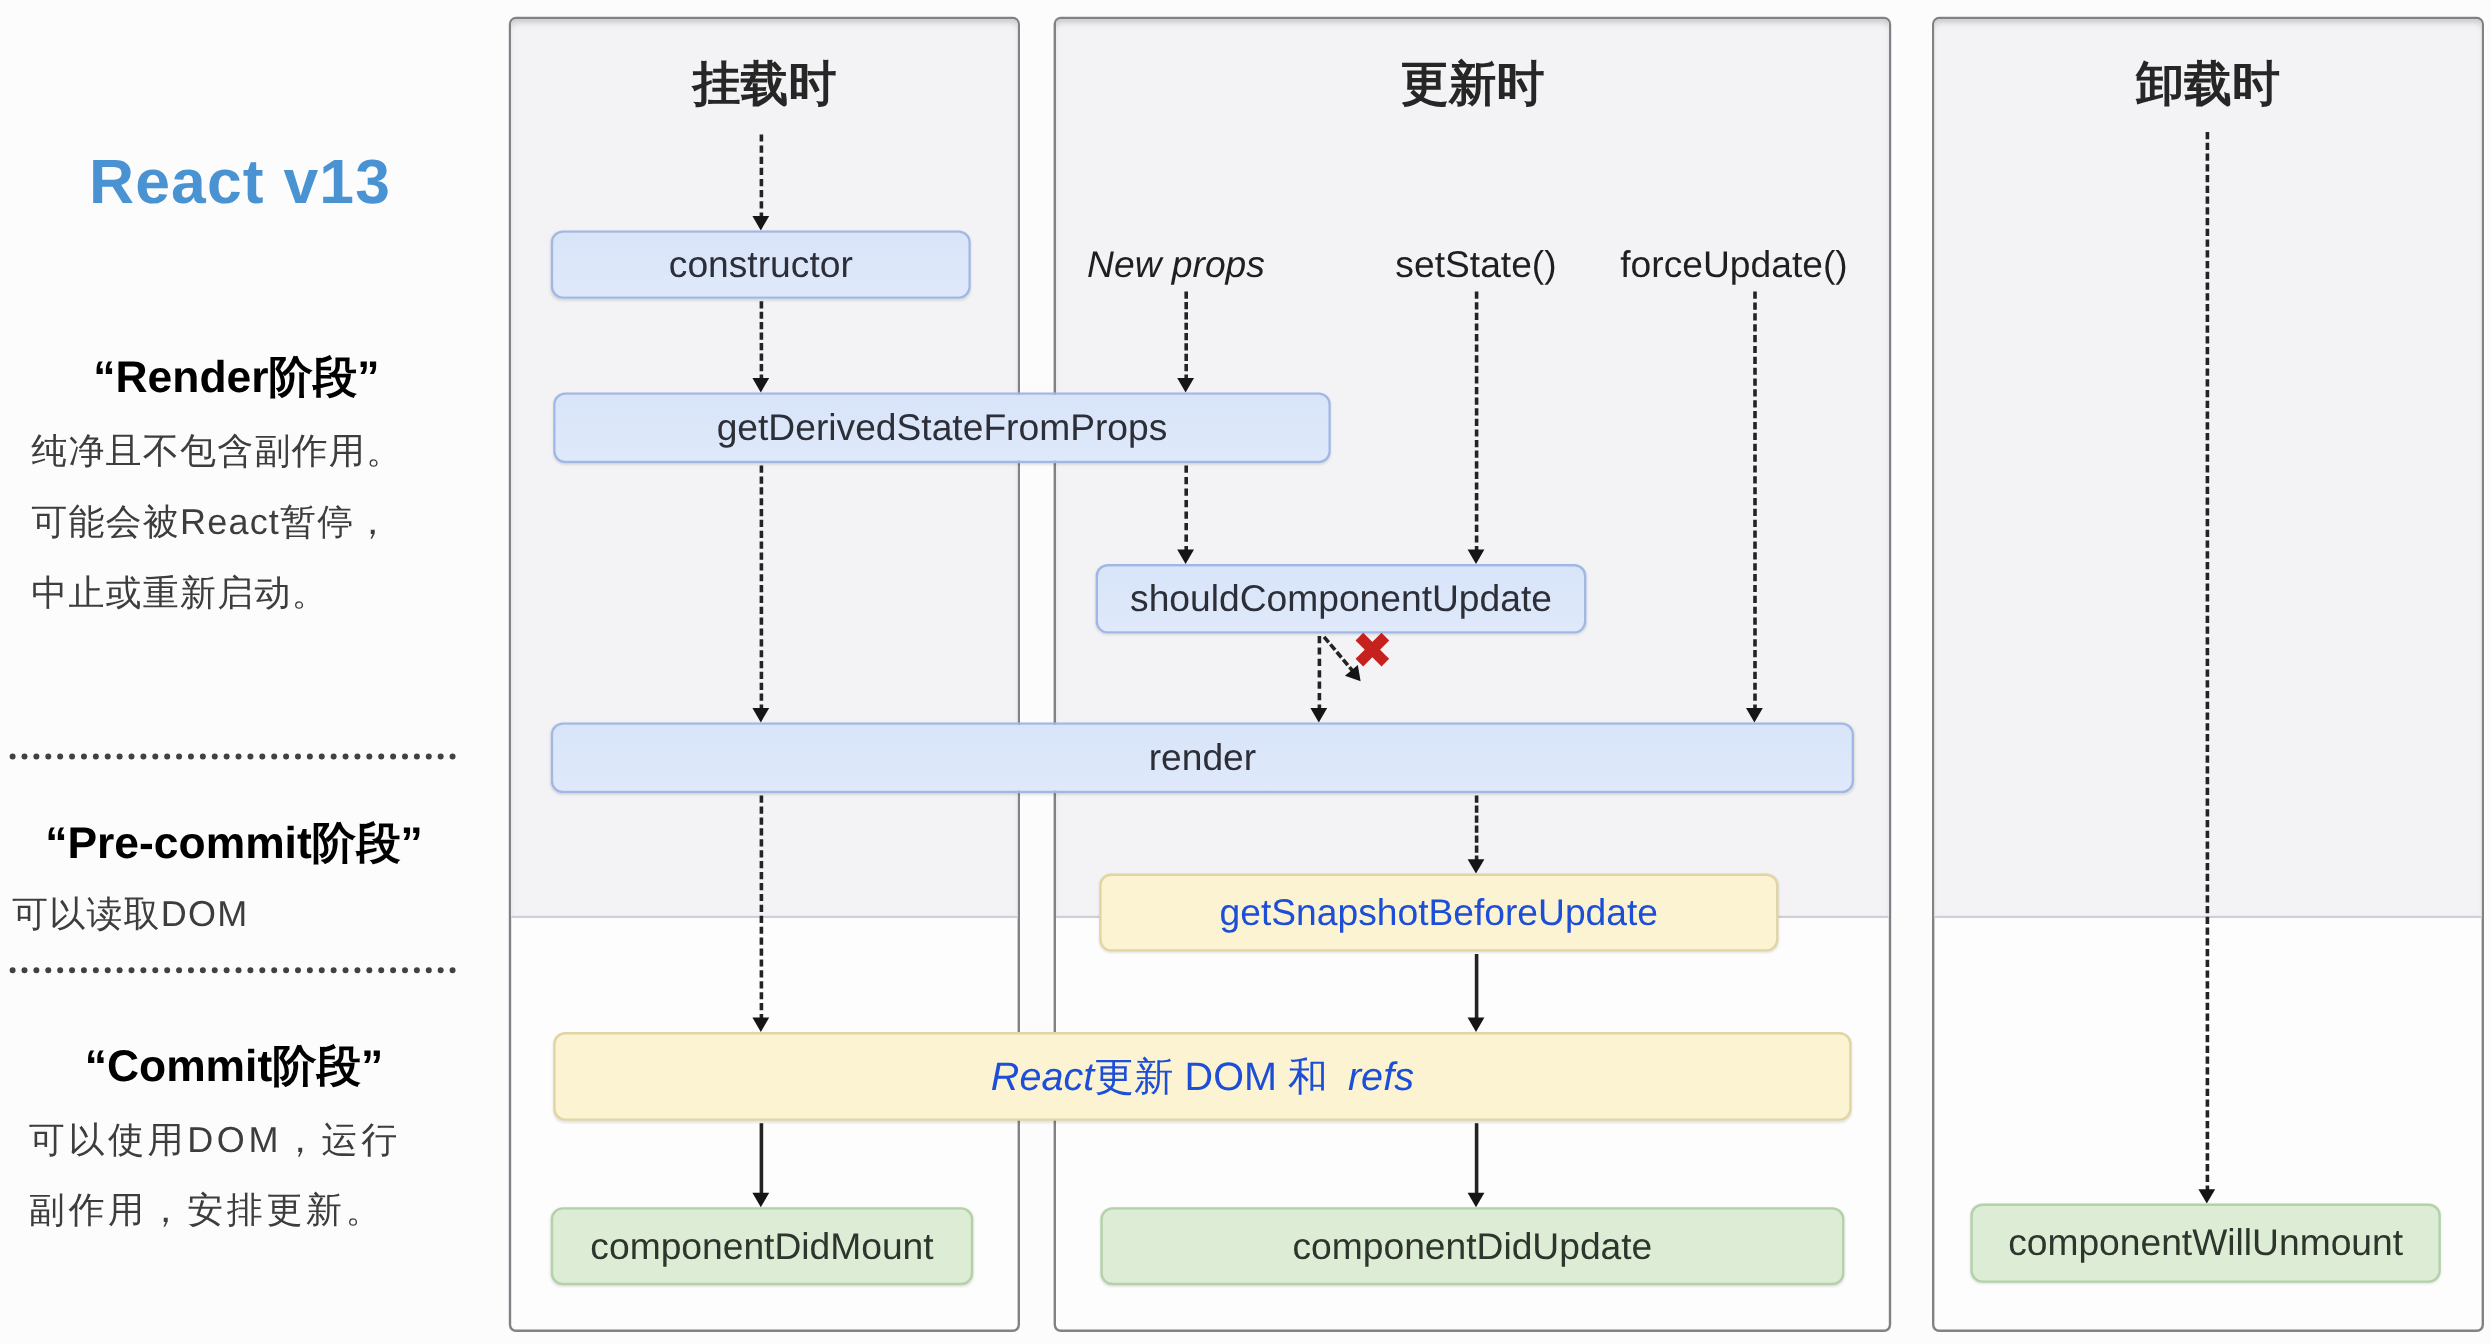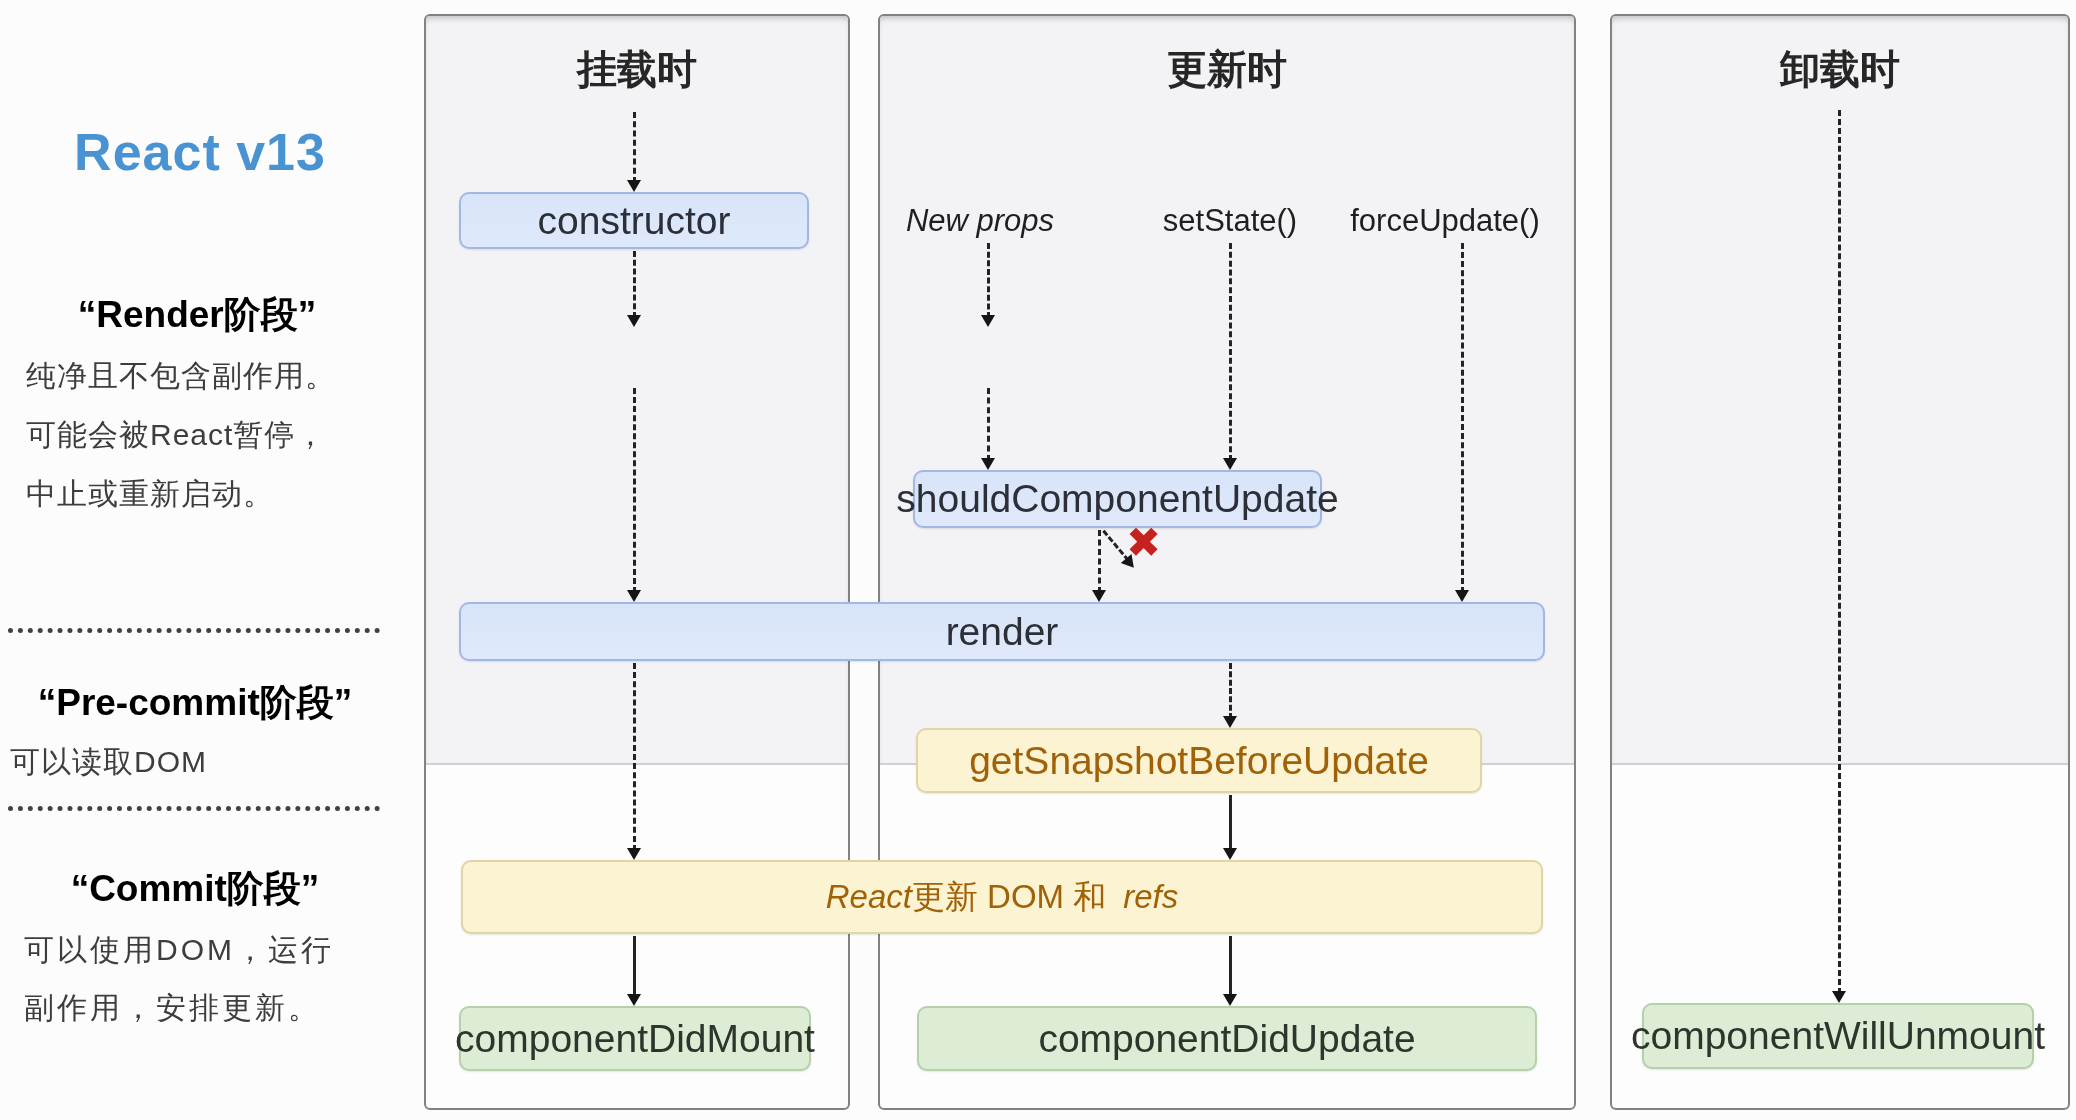--- a/index.html
+++ b/index.html
@@ -61,26 +61,26 @@
   }
   .panel-header{
     position:absolute;left:0;right:0;top:26px;
     text-align:center;font-size:40px;font-weight:600;color:#262626;
   }
 
   
   .lbox{
     position:absolute;z-index:5;
     display:flex;align-items:center;justify-content:center;
-    font-size:39px;color:var(--text-dark);
+    font-size:31px;color:var(--text-dark);
     border-radius:10px;box-sizing:border-box;
     box-shadow:0 1px 2px rgba(0,0,0,.10);
   }
   .lbox.blue{background:linear-gradient(180deg,#d8e4f8,#dfe9fb);border:2px solid var(--box-blue-border);}
-  .lbox.yellow{background:var(--box-yellow-fill);border:2px solid var(--box-yellow-border);color:#a16207;}
+  .lbox.yellow{background:var(--box-yellow-fill);border:2px solid var(--box-yellow-border);color:#1d4ed8;}
   .lbox.green{background:var(--box-green-fill);border:2px solid var(--box-green-border);color:#2d352c;}
   .lbox .it{font-style:italic;}
   .lbox .sfx{margin-left:17px;}
 
   
   .trigger{
     position:absolute;z-index:5;width:240px;text-align:center;
     font-size:31px;color:#1f1f1f;
   }
   .trigger.italic{font-style:italic;}
@@ -144,20 +144,21 @@
     <div class="gray-zone"></div>
     <div class="panel-header">卸载时</div>
   </div>
 
   <div class="trigger italic" style="left:860px;top:203px">New props</div>
   <div class="trigger" style="left:1110px;top:203px">setState()</div>
   <div class="trigger" style="left:1325px;top:203px">forceUpdate()</div>
 
   <div class="lbox blue" style="left:459px;top:192px;width:350px;height:57px">constructor</div>
 
+  <div class="lbox blue" style="left:461px;top:327px;width:648px;height:59px">getDerivedStateFromProps</div>
 
   <div class="lbox blue" style="left:913px;top:470px;width:409px;height:58px">shouldComponentUpdate</div>
 
   <div class="lbox blue" style="left:459px;top:602px;width:1086px;height:59px">render</div>
 
   <div class="lbox yellow" style="left:916px;top:728px;width:566px;height:65px">getSnapshotBeforeUpdate</div>
 
   <div class="lbox yellow" style="left:461px;top:860px;width:1082px;height:74px;font-size:33px">
     <span class="it">React</span>
     <span>更新 DOM 和</span>

